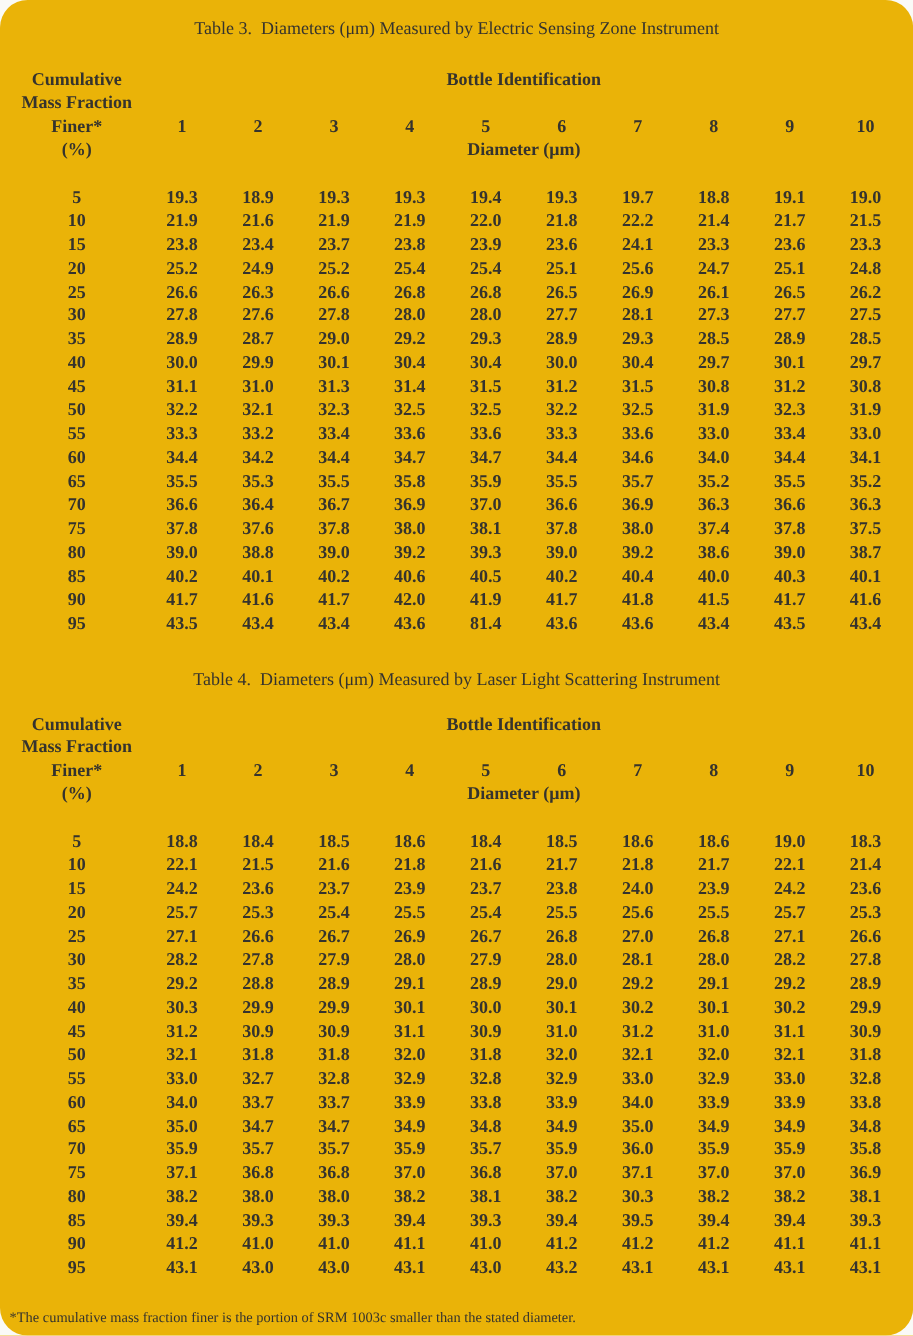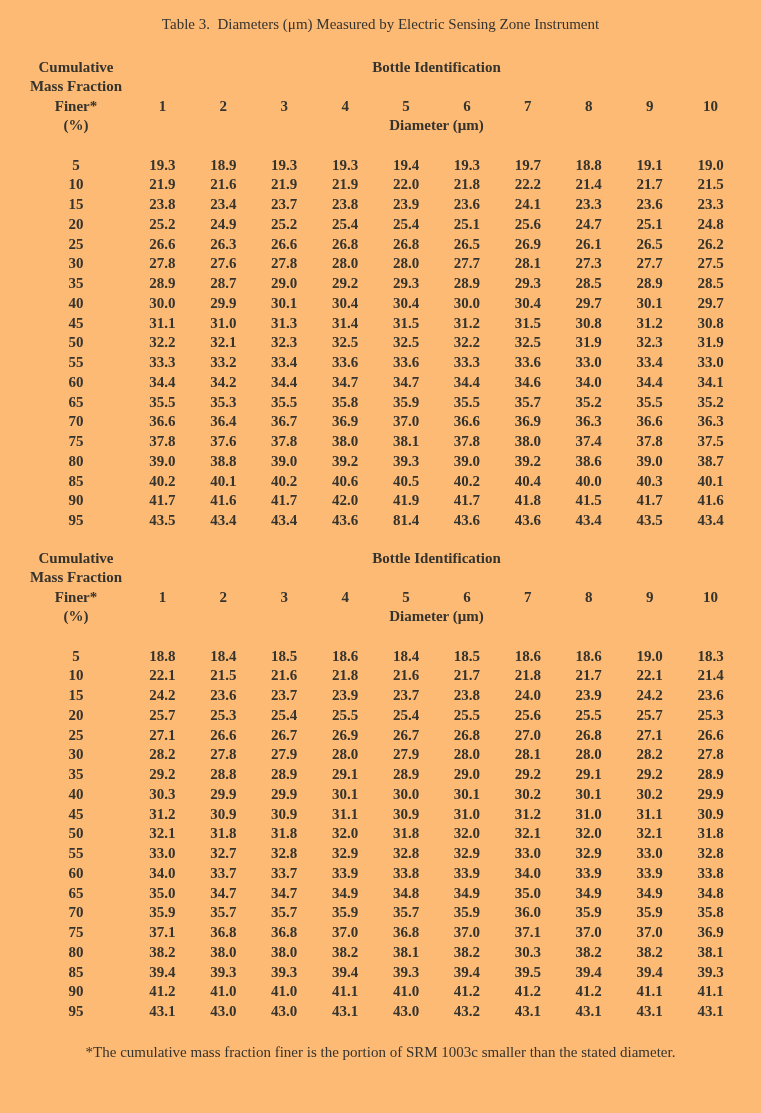--- a/index.html
+++ b/index.html
@@ -5,25 +5,26 @@
   html, body { margin: 0; padding: 0; }
   body {
     background: #fafaf7;
     font-family: "Liberation Serif", "DejaVu Serif", serif;
     color: #35332e;
   }
   .page {
     position: relative;
     width: 761px;
     height: 1113px;
-    background: #fdba74;
+    background: #eab308;
     box-sizing: border-box;
-    padding: 0 20px;
+    padding: 0 8px;
     overflow: hidden;
     font-size: 15px;
+    border-radius: 23px;
   }
   .table-title {
     text-align: center;
     white-space: pre;
     line-height: 20px;
     font-size: 15px;
   }
   .section-1 .table-title { margin-top: 14px; }
   .section-2 .table-title { margin-top: 26px; }
   .table-head { margin-top: 24px; }
@@ -37,22 +38,22 @@
     text-align: center;
     white-space: nowrap;
   }
   .hrow .cell { line-height: 19.4px; }
   .spanhead { grid-column: 2 / -1; }
   .table-body { margin-top: 20px; }
   .data-row .cell { line-height: 19.75px; }
   .footnote {
     margin-top: 20px;
     line-height: 20px;
-    font-size: 15px;
-    text-align: center;
+    font-size: 12px;
+    text-align: left;
   }
 </style>
 </head>
 <body>
 
 <div class="page">
 
   <section class="table-section section-1">
     <div class="table-title">Table 3.  Diameters (μm) Measured by Electric Sensing Zone Instrument</div>
     <div class="table-head">
@@ -326,20 +327,21 @@
           <div class="cell">43.6</div>
           <div class="cell">43.6</div>
           <div class="cell">43.4</div>
           <div class="cell">43.5</div>
           <div class="cell">43.4</div>
         </div>
       </div>
   </section>
 
   <section class="table-section section-2">
+    <div class="table-title">Table 4.  Diameters (μm) Measured by Laser Light Scattering Instrument</div>
     <div class="table-head">
       <div class="grid hrow">
         <div class="cell rowlabel">Cumulative</div>
         <div class="cell spanhead">Bottle Identification</div>
       </div>
       <div class="grid hrow">
         <div class="cell rowlabel">Mass Fraction</div>
       </div>
       <div class="grid hrow">
         <div class="cell rowlabel">Finer*</div>

